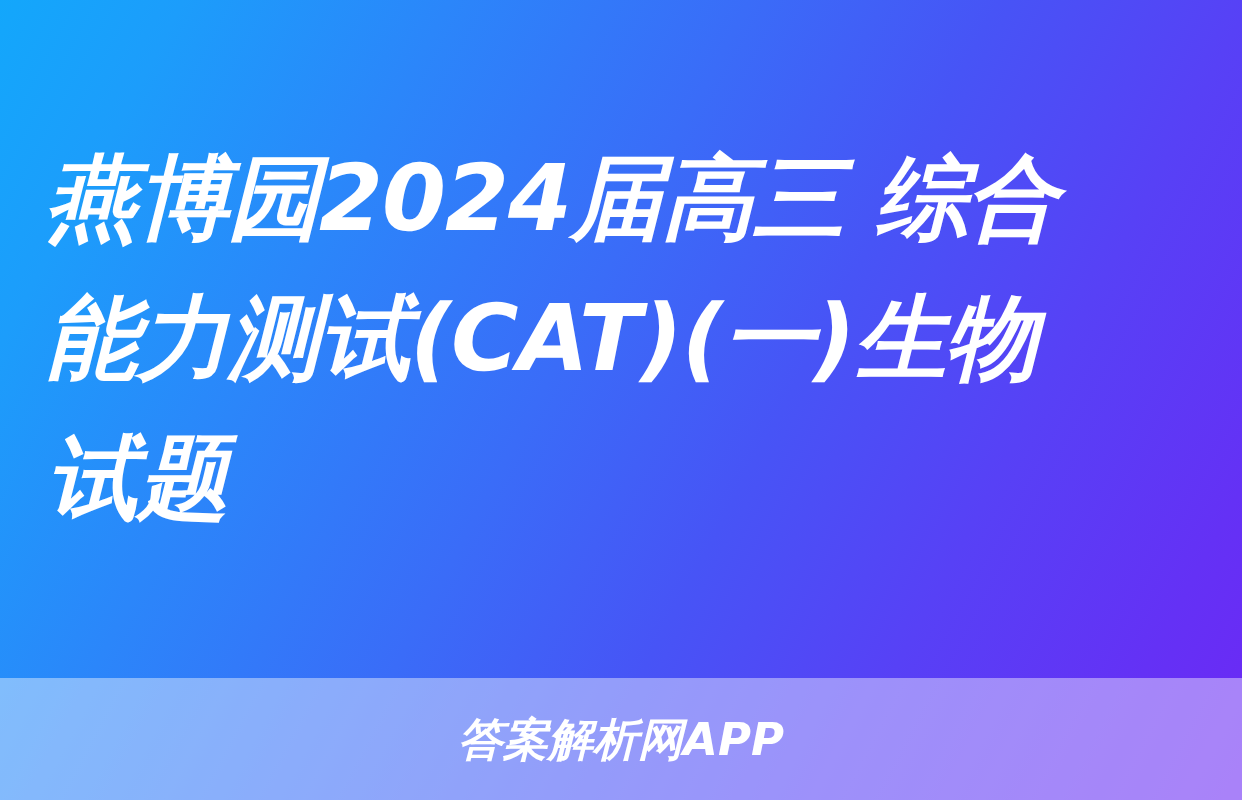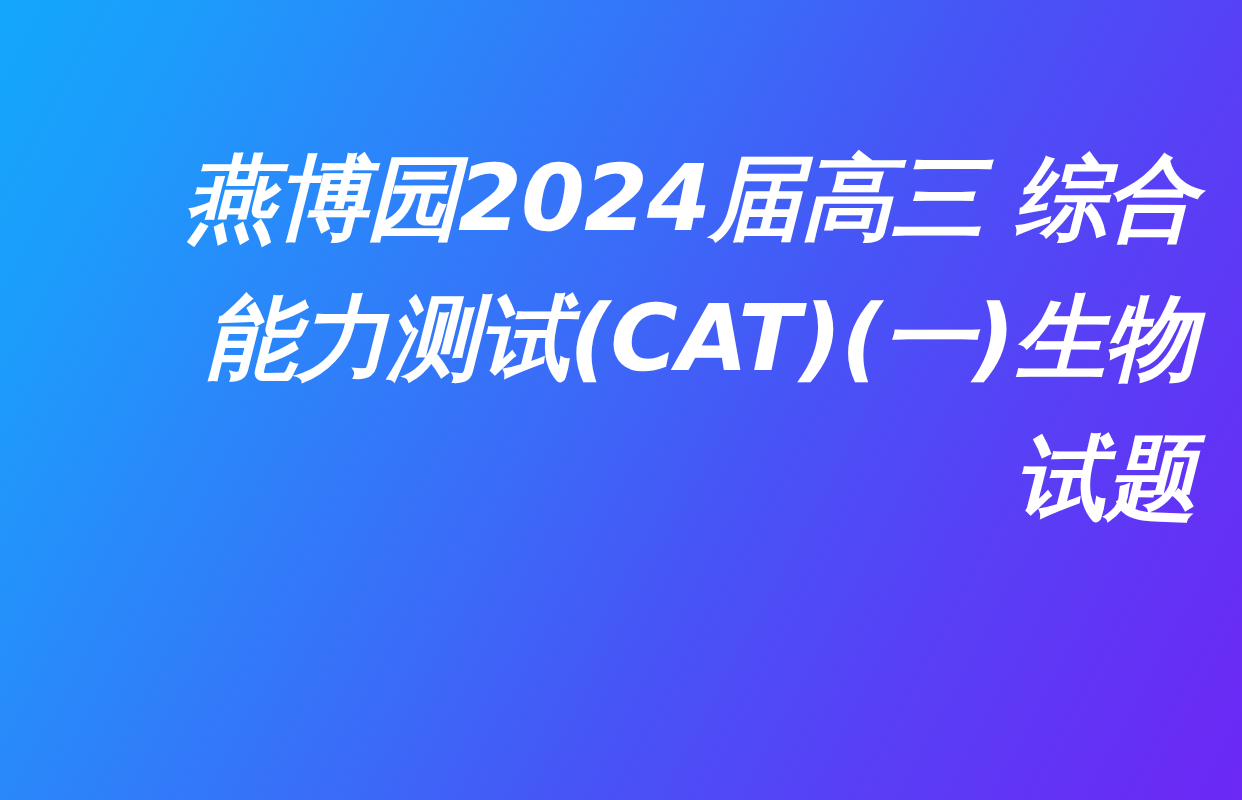--- a/index.html
+++ b/index.html
@@ -38,21 +38,21 @@
     display: flex;
     flex-direction: column;
     align-items: center;
     justify-content: center;
     padding: 0 46px;
     box-sizing: border-box;
   }
 
   .title {
     width: 100%;
-    text-align: right;
+    text-align: left;
     color: #ffffff;
     font-family: "DejaVu Sans", "Liberation Sans", sans-serif;
     font-weight: 700;
     font-style: italic;
     font-size: 92px;
     line-height: 1.52;
     letter-spacing: -1px;
     white-space: pre-line;
     text-rendering: geometricPrecision;
   }
@@ -85,14 +85,17 @@
 <body>
 
 <div id="poster">
 
   <div class="title-wrap">
     <h1 class="title">燕博园2024届高三 综合
 能力测试(CAT)(一)生物
 试题</h1>
   </div>
 
+  <div class="footer-band">
+    <div class="watermark">答案解析网APP</div>
+  </div>
 
 </div>
 
 </body></html>

